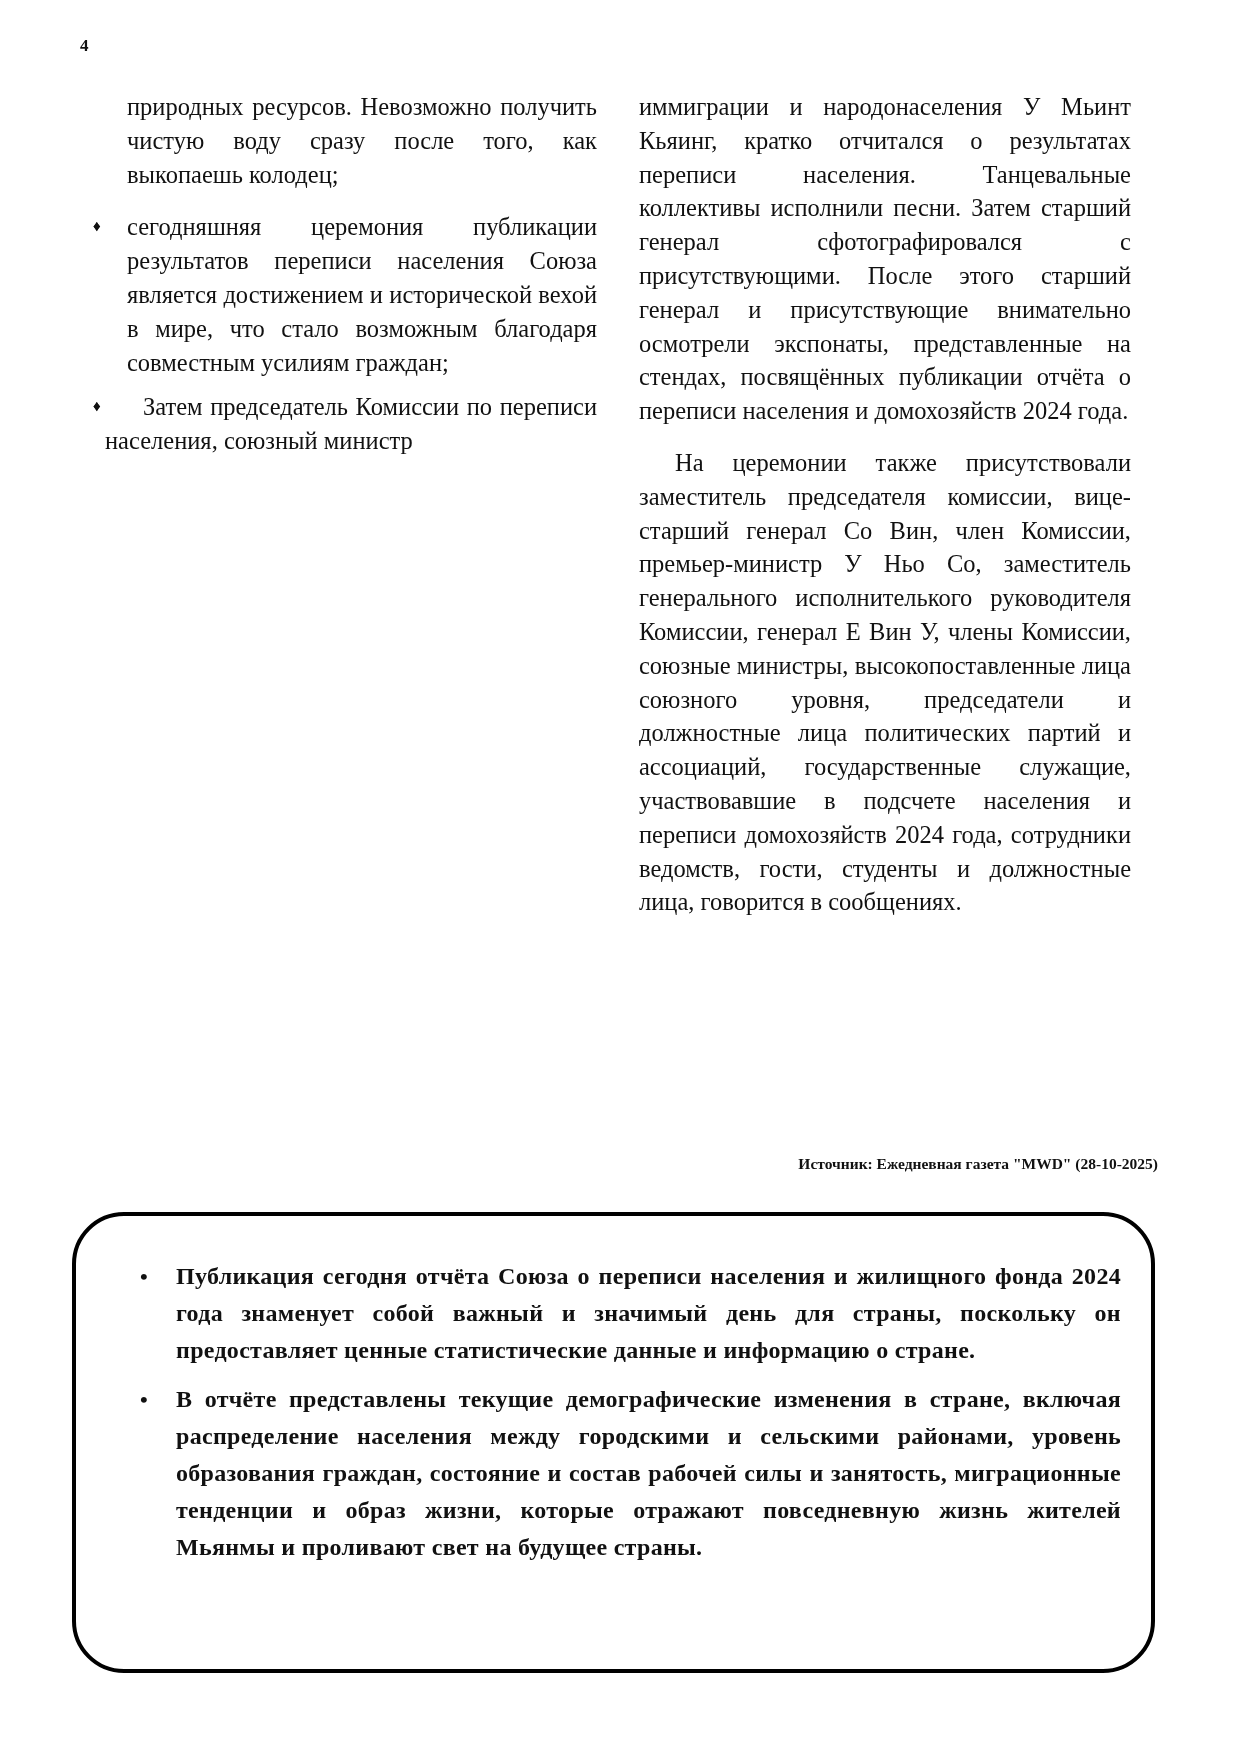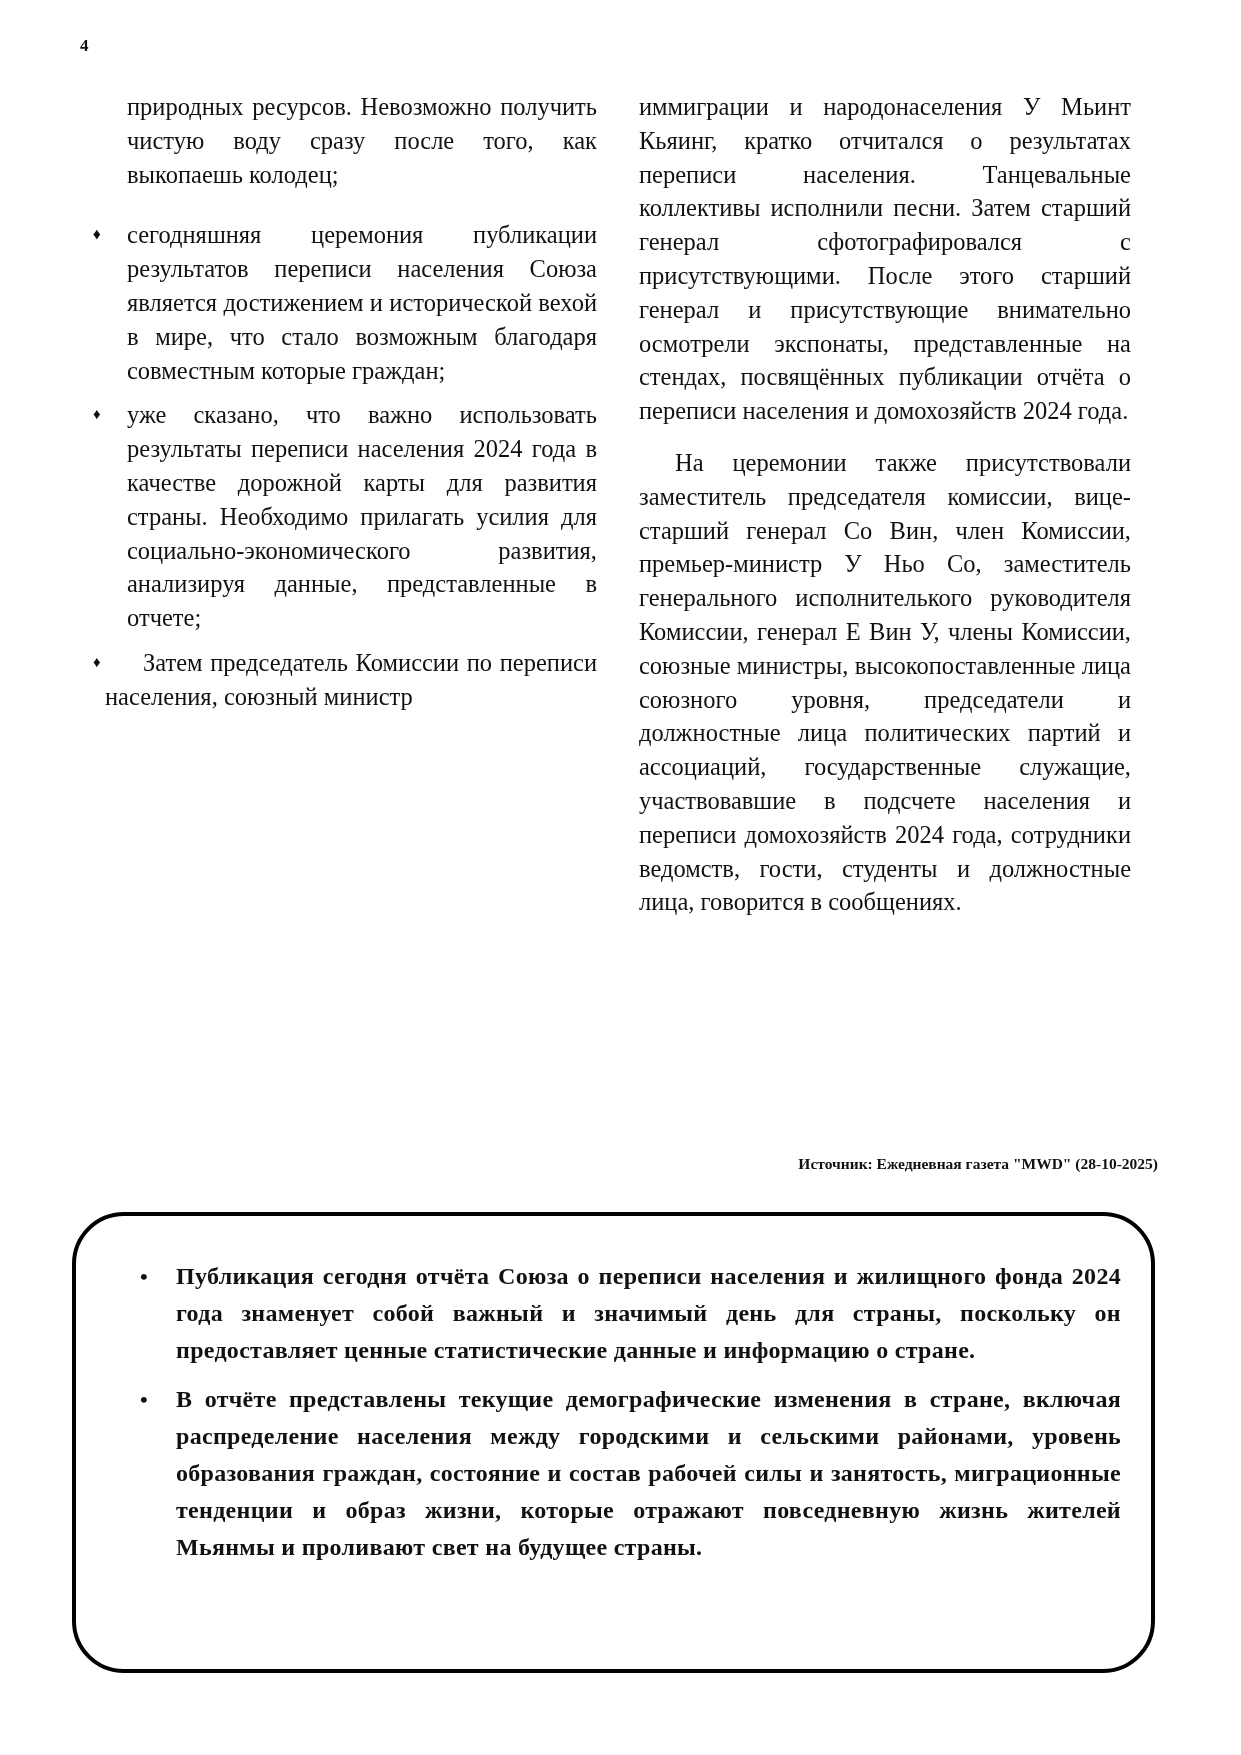--- a/index.html
+++ b/index.html
@@ -4,21 +4,21 @@
 <style>
   html, body { margin:0; padding:0; background:#ffffff; }
   body { width:1241px; height:1755px; position:relative; overflow:hidden;
          font-family:"Liberation Serif","DejaVu Serif",serif; color:#111; }
   .page-number { position:absolute; left:80px; top:36px; font-weight:bold; font-size:17px; }
   .col { position:absolute; top:90px; font-size:24.5px; line-height:33.8px; text-align:justify; }
   .col-left { left:89px; width:508px; }
   .col-right { left:639px; width:508px; }
   .bullet-item { position:relative; padding-left:38px; margin-bottom:11px; }
   .bullet-item .glyph { position:absolute; left:4px; top:0; font-size:15px; }
-  .cont { padding-left:38px; margin-bottom:27px; }
+  .cont { padding-left:38px; margin-bottom:19px; }
   .para { text-indent:38px; margin:0 0 11px 16px; }
   .right-para { text-indent:0; margin:0 16px 18px 0; }
   .right-para.indent { text-indent:36px; }
   .source { position:absolute; right:83px; top:1155px; font-size:15.5px; font-weight:bold; }
   .summary-box { position:absolute; left:72px; top:1212px; width:1083px; height:461px;
                  border:4px solid #000; border-radius:52px; box-sizing:border-box; }
   .summary-list { position:absolute; left:60px; top:42px; width:985px;
                   font-family:"Liberation Serif",serif; font-weight:bold;
                   font-size:24px; line-height:37px; text-align:justify; letter-spacing:0.3px; }
   .summary-item { position:relative; padding-left:40px; margin-bottom:12px; }
@@ -29,25 +29,24 @@
 
 <div class="page-number">4</div>
 
 <div class="col col-left">
   <div class="cont">природных ресурсов. Невозможно получить чистую воду сразу после того, как выкопаешь колодец;</div>
   <div class="bullet-item">
     <span class="glyph">♦</span>
   </div>
   <div class="bullet-item">
     <span class="glyph">♦</span>
-    <span>сегодняшняя церемония публикации результатов переписи населения Союза является достижением и исторической вехой в мире, что стало возможным благодаря совместным которые граждан;</span>
+    <span>сегодняшняя церемония публикации результатов переписи населения Союза является достижением и исторической вехой в мире, что стало возможным благодаря совместным усилиям граждан;</span>
   </div>
   <div class="bullet-item">
     <span class="glyph">♦</span>
-    <span>уже сказано, что важно использовать результаты переписи населения 2024 года в качестве дорожной карты для развития страны. Необходимо прилагать усилия для социально-экономического развития, анализируя данные, представленные в отчете;</span>
   </div>
   <div class="bullet-item">
     <span class="glyph">♦</span>
   </div>
   <p class="para">Затем председатель Комиссии по переписи населения, союзный министр</p>
 </div>
 
 <div class="col col-right">
   <p class="right-para">иммиграции и народонаселения У Мьинт Кьяинг, кратко отчитался о результатах переписи населения. Танцевальные коллективы исполнили песни. Затем старший генерал сфотографировался с присутствующими. После этого старший генерал и присутствующие внимательно осмотрели экспонаты, представленные на стендах, посвящённых публикации отчёта о переписи населения и домохозяйств 2024 года.</p>
   <p class="right-para indent">На церемонии также присутствовали заместитель председателя комиссии, вице-старший генерал Со Вин, член Комиссии, премьер-министр У Ньо Со, заместитель генерального исполнителького руководителя Комиссии, генерал Е Вин У, члены Комиссии, союзные министры, высокопоставленные лица союзного уровня, председатели и должностные лица политических партий и ассоциаций, государственные служащие, участвовавшие в подсчете населения и переписи домохозяйств 2024 года, сотрудники ведомств, гости, студенты и должностные лица, говорится в сообщениях.</p>

